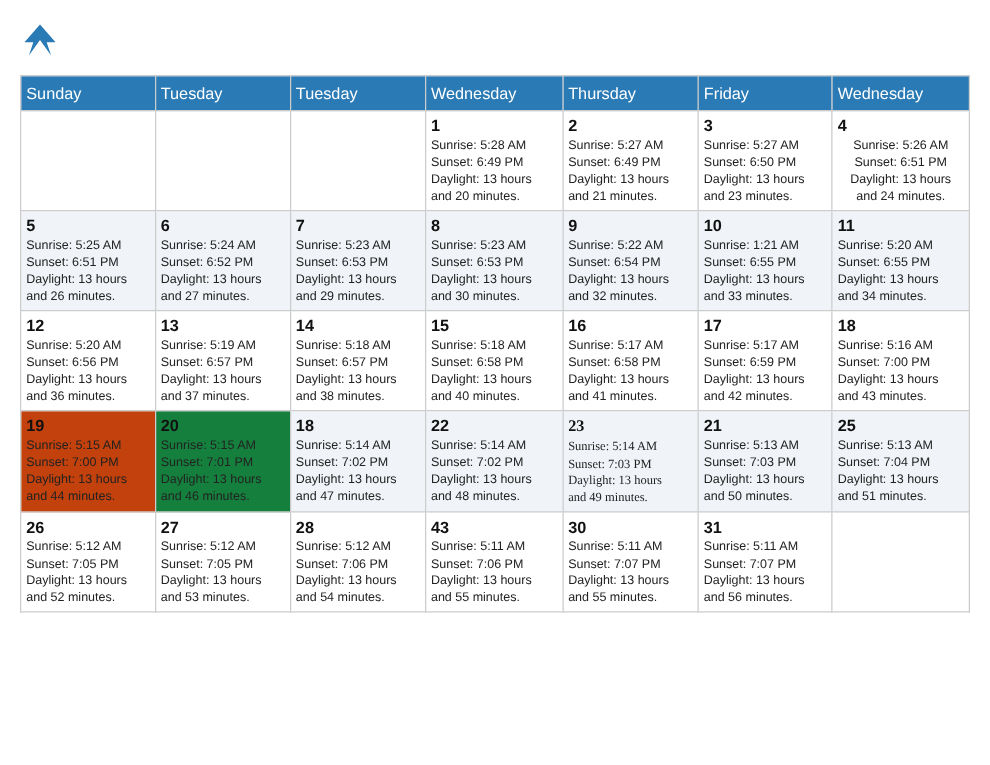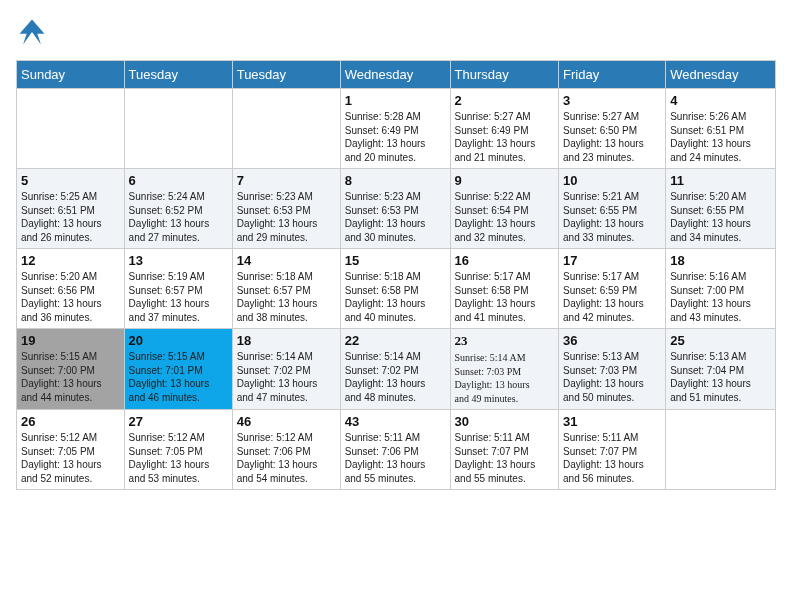--- a/index.html
+++ b/index.html
@@ -138,21 +138,21 @@
         </td>
         <td>
           <div class="day-num">3</div>
           <div class="day-info" style="white-space: pre-line;">Sunrise: 5:27 AM
 Sunset: 6:50 PM
 Daylight: 13 hours
 and 23 minutes.</div>
         </td>
         <td>
           <div class="day-num">4</div>
-          <div class="day-info" style="white-space: pre-line;">Sunrise: 5:26 AM
+          <div class="day-info" style="white-space: pre-line; text-align: center;">Sunrise: 5:26 AM
 Sunset: 6:51 PM
 Daylight: 13 hours
 and 24 minutes.</div>
         </td>
       </tr>
       <tr>
         <td style="background: rgb(240, 244, 248);">
           <div class="day-num">5</div>
           <div class="day-info" style="white-space: pre-line;">Sunrise: 5:25 AM
 Sunset: 6:51 PM
@@ -182,21 +182,21 @@
         </td>
         <td style="background: rgb(240, 244, 248);">
           <div class="day-num">9</div>
           <div class="day-info" style="white-space: pre-line;">Sunrise: 5:22 AM
 Sunset: 6:54 PM
 Daylight: 13 hours
 and 32 minutes.</div>
         </td>
         <td style="background: rgb(240, 244, 248);">
           <div class="day-num">10</div>
-          <div class="day-info" style="white-space: pre-line;">Sunrise: 5:21 AM
+          <div class="day-info" style="white-space: pre-line;">Sunrise: 1:21 AM
 Sunset: 6:55 PM
 Daylight: 13 hours
 and 33 minutes.</div>
         </td>
         <td style="background: rgb(240, 244, 248);">
           <div class="day-num">11</div>
           <div class="day-info" style="white-space: pre-line;">Sunrise: 5:20 AM
 Sunset: 6:55 PM
 Daylight: 13 hours
 and 34 minutes.</div>
@@ -247,28 +247,28 @@
         </td>
         <td>
           <div class="day-num">18</div>
           <div class="day-info" style="white-space: pre-line;">Sunrise: 5:16 AM
 Sunset: 7:00 PM
 Daylight: 13 hours
 and 43 minutes.</div>
         </td>
       </tr>
       <tr>
-        <td style="background: #a3a3a3;">
+        <td style="background: #c2410c;">
           <div class="day-num">19</div>
           <div class="day-info" style="white-space: pre-line;">Sunrise: 5:15 AM
 Sunset: 7:00 PM
 Daylight: 13 hours
 and 44 minutes.</div>
         </td>
-        <td style="background: #0ea5e9;">
+        <td style="background: #15803d;">
           <div class="day-num">20</div>
           <div class="day-info" style="white-space: pre-line;">Sunrise: 5:15 AM
 Sunset: 7:01 PM
 Daylight: 13 hours
 and 46 minutes.</div>
         </td>
         <td style="background: rgb(240, 244, 248);">
           <div class="day-num">18</div>
           <div class="day-info" style="white-space: pre-line;">Sunrise: 5:14 AM
 Sunset: 7:02 PM
@@ -283,21 +283,21 @@
 and 48 minutes.</div>
         </td>
         <td style="background: rgb(240, 244, 248); font-family: Liberation Serif, serif;">
           <div class="day-num">23</div>
           <div class="day-info" style="white-space: pre-line;">Sunrise: 5:14 AM
 Sunset: 7:03 PM
 Daylight: 13 hours
 and 49 minutes.</div>
         </td>
         <td style="background: rgb(240, 244, 248);">
-          <div class="day-num">36</div>
+          <div class="day-num">21</div>
           <div class="day-info" style="white-space: pre-line;">Sunrise: 5:13 AM
 Sunset: 7:03 PM
 Daylight: 13 hours
 and 50 minutes.</div>
         </td>
         <td style="background: rgb(240, 244, 248);">
           <div class="day-num">25</div>
           <div class="day-info" style="white-space: pre-line;">Sunrise: 5:13 AM
 Sunset: 7:04 PM
 Daylight: 13 hours
@@ -313,21 +313,21 @@
 and 52 minutes.</div>
         </td>
         <td>
           <div class="day-num">27</div>
           <div class="day-info" style="white-space: pre-line;">Sunrise: 5:12 AM
 Sunset: 7:05 PM
 Daylight: 13 hours
 and 53 minutes.</div>
         </td>
         <td>
-          <div class="day-num">46</div>
+          <div class="day-num">28</div>
           <div class="day-info" style="white-space: pre-line;">Sunrise: 5:12 AM
 Sunset: 7:06 PM
 Daylight: 13 hours
 and 54 minutes.</div>
         </td>
         <td>
           <div class="day-num">43</div>
           <div class="day-info" style="white-space: pre-line;">Sunrise: 5:11 AM
 Sunset: 7:06 PM
 Daylight: 13 hours

